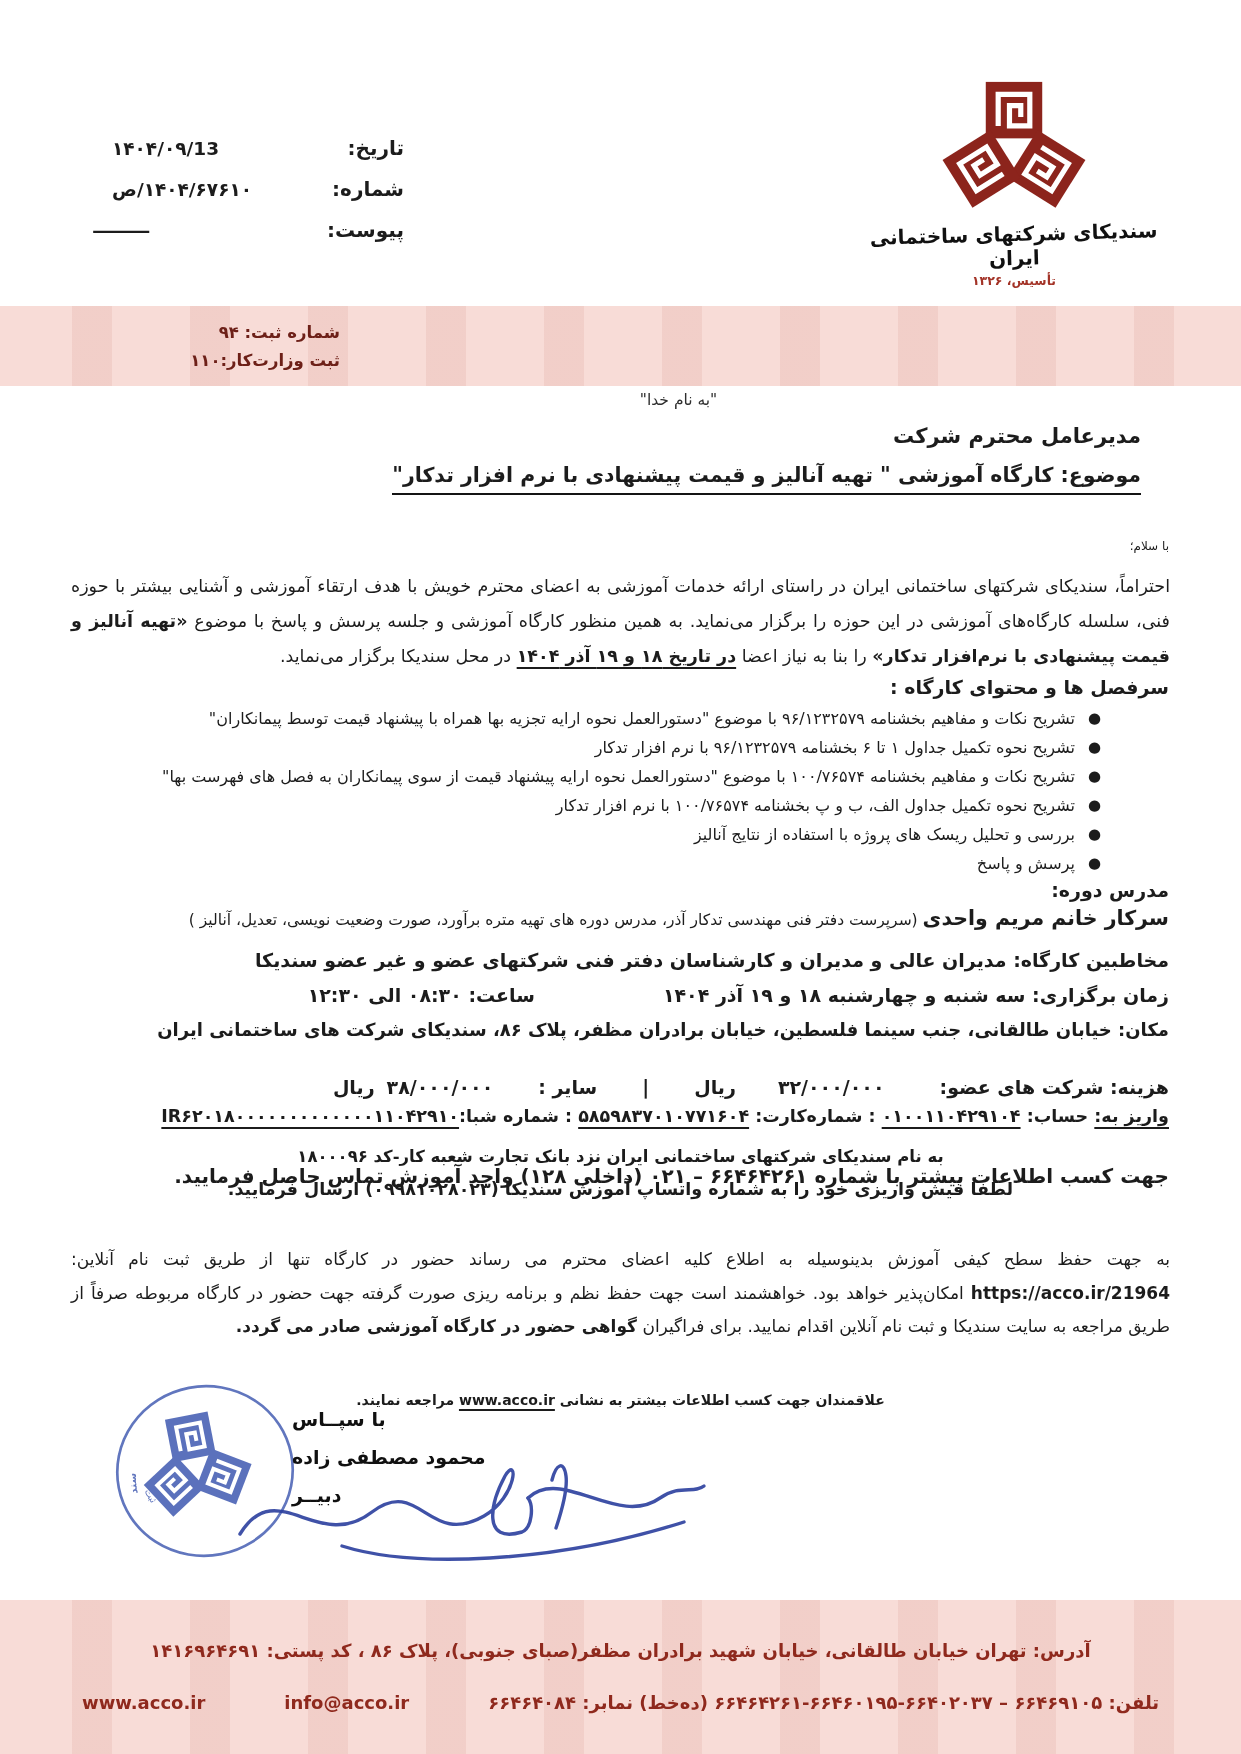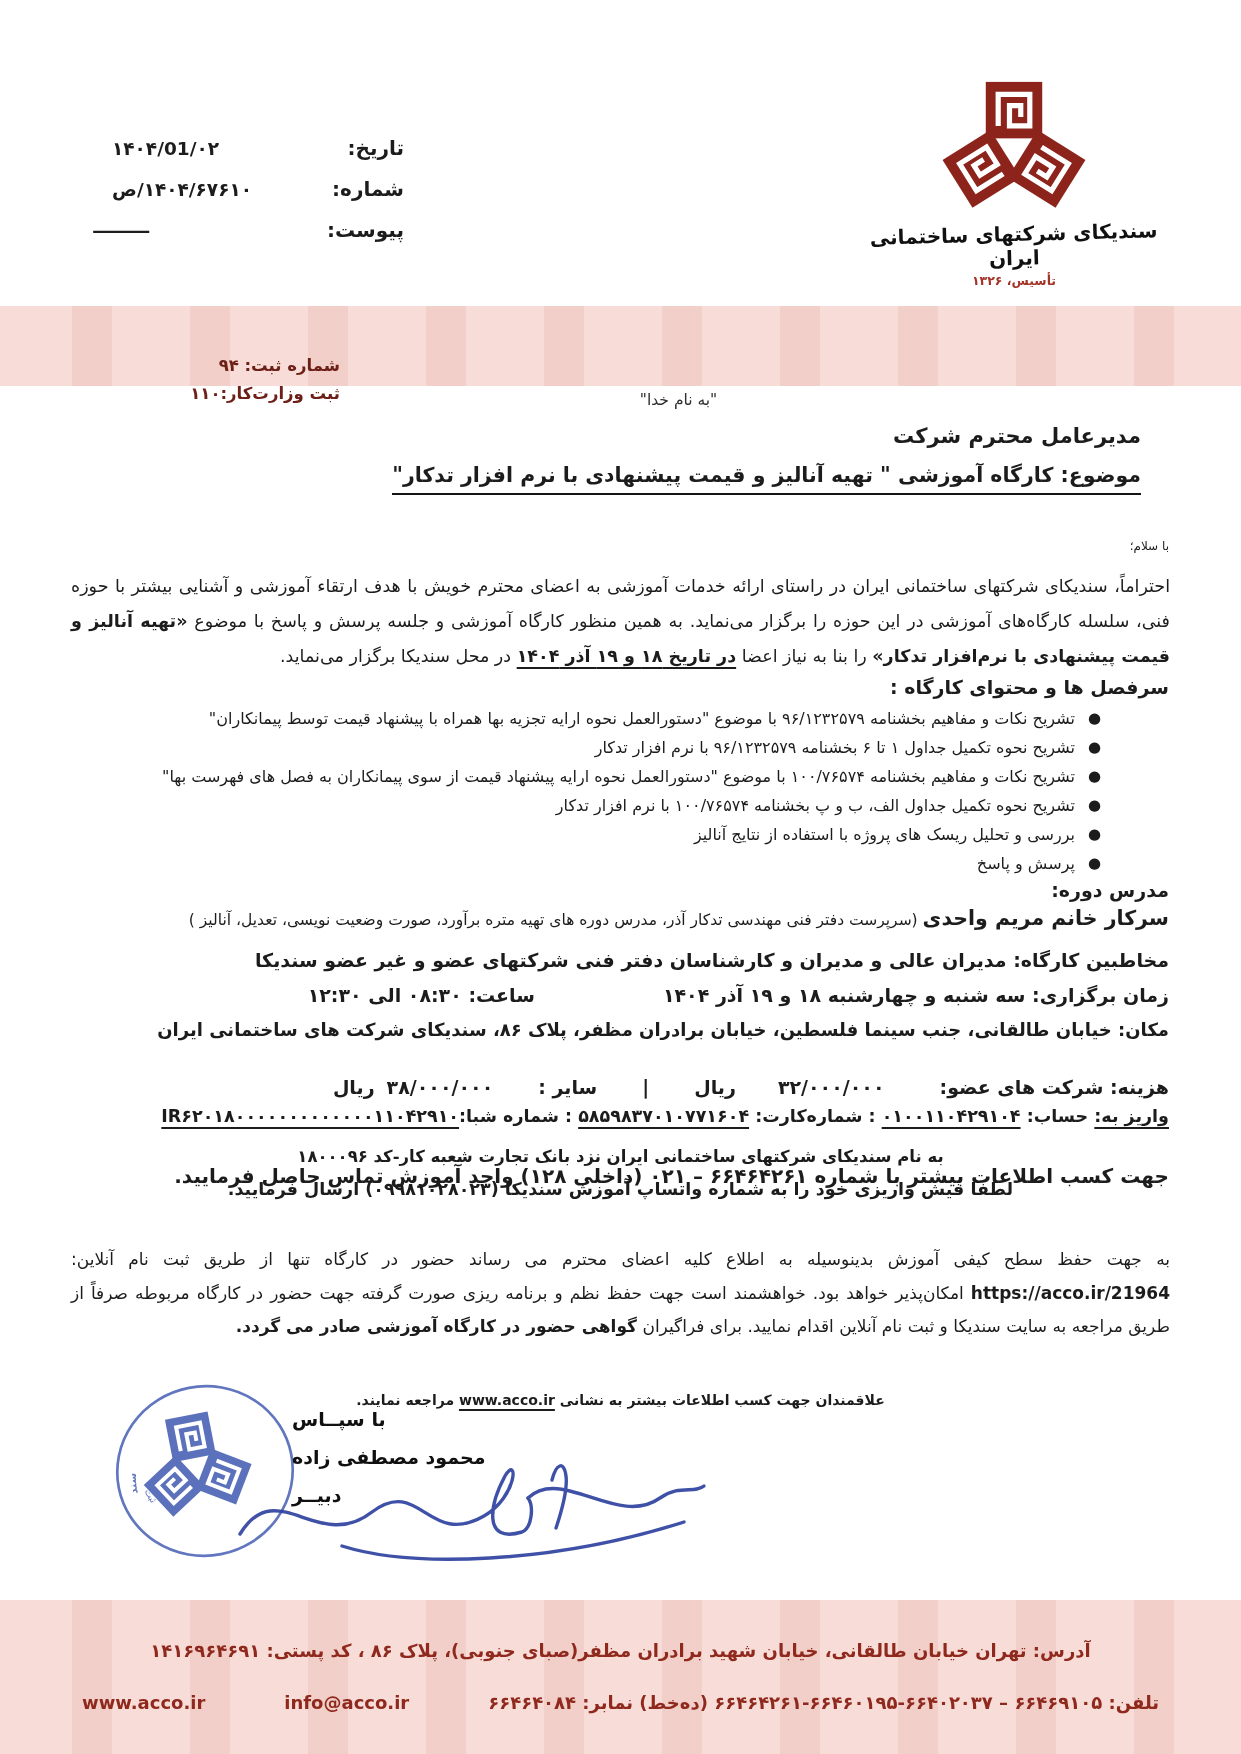--- a/index.html
+++ b/index.html
@@ -25,21 +25,21 @@
     position:absolute; left:0; width:100%;
     background-color:#f8dcd7;
     background-image:repeating-linear-gradient(90deg,
       rgba(255,255,255,0) 0 72px,
       rgba(219,160,151,0.22) 72px 112px,
       rgba(255,255,255,0) 112px 118px);
   }
   .band-top{top:306px; height:80px;}
   .band-footer{top:1600px; height:154px;}
   .reg-block{position:absolute; top:13px; left:188px; width:152px; text-align:right;
-    font-size:16.5px; font-weight:bold; color:#6d2018; line-height:1.7;margin-top:33px;}
+    font-size:16.5px; font-weight:bold; color:#6d2018; line-height:1.7;}
   
   .abs{position:absolute;}
   .bismillah{top:391px; left:0; width:100%; text-align:center; font-size:15.5px; color:#2e2e2e;}
   .bismillah span{position:relative; left:0; right:0; margin-right:-116px;}
   .recipient{top:424px; right:100px; font-size:21px; font-weight:bold;}
   .subject{top:463px; right:100px; font-size:20.5px; font-weight:bold;
     border-bottom:2.5px solid #141414; padding-bottom:6px;}
   .salutation{top:539px; right:72px; font-size:12px;}
   .para{right:71px; left:71px; text-align:justify; font-size:17.5px; line-height:35px;}
   .para1{top:569px;}
@@ -105,21 +105,21 @@
           <path d="M-14,14 V-14 H14 V14 H-4 V-4 H6 V6" stroke="#fff" stroke-width="4.6" fill="none"></path>
         </g>
           </g>
       </g>
     </defs>
   </svg>
 
   <div class="hdr-fields">
     <div class="hdr-row">
       <span class="hdr-lbl">تاریخ:</span>
-      <span class="hdr-val">۱۴۰۴/01/۰۲</span>
+      <span class="hdr-val">۱۴۰۴/۰۹/13</span>
     </div>
     <div class="hdr-row">
       <span class="hdr-lbl">شماره:</span>
       <span class="hdr-val">۱۴۰۴/۶۷۶۱۰/ص</span>
     </div>
     <div class="hdr-row">
       <span class="hdr-lbl">پیوست:</span>
       <span class="hdr-val dash">—</span>
     </div>
   </div>

